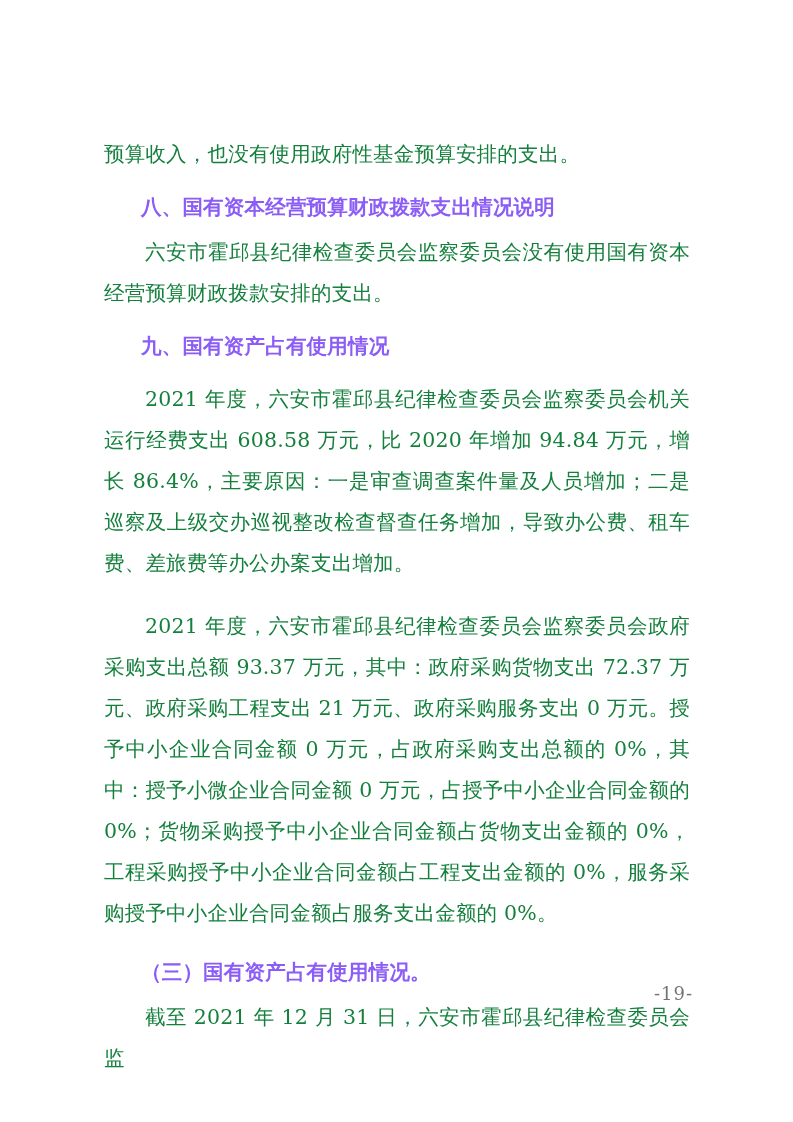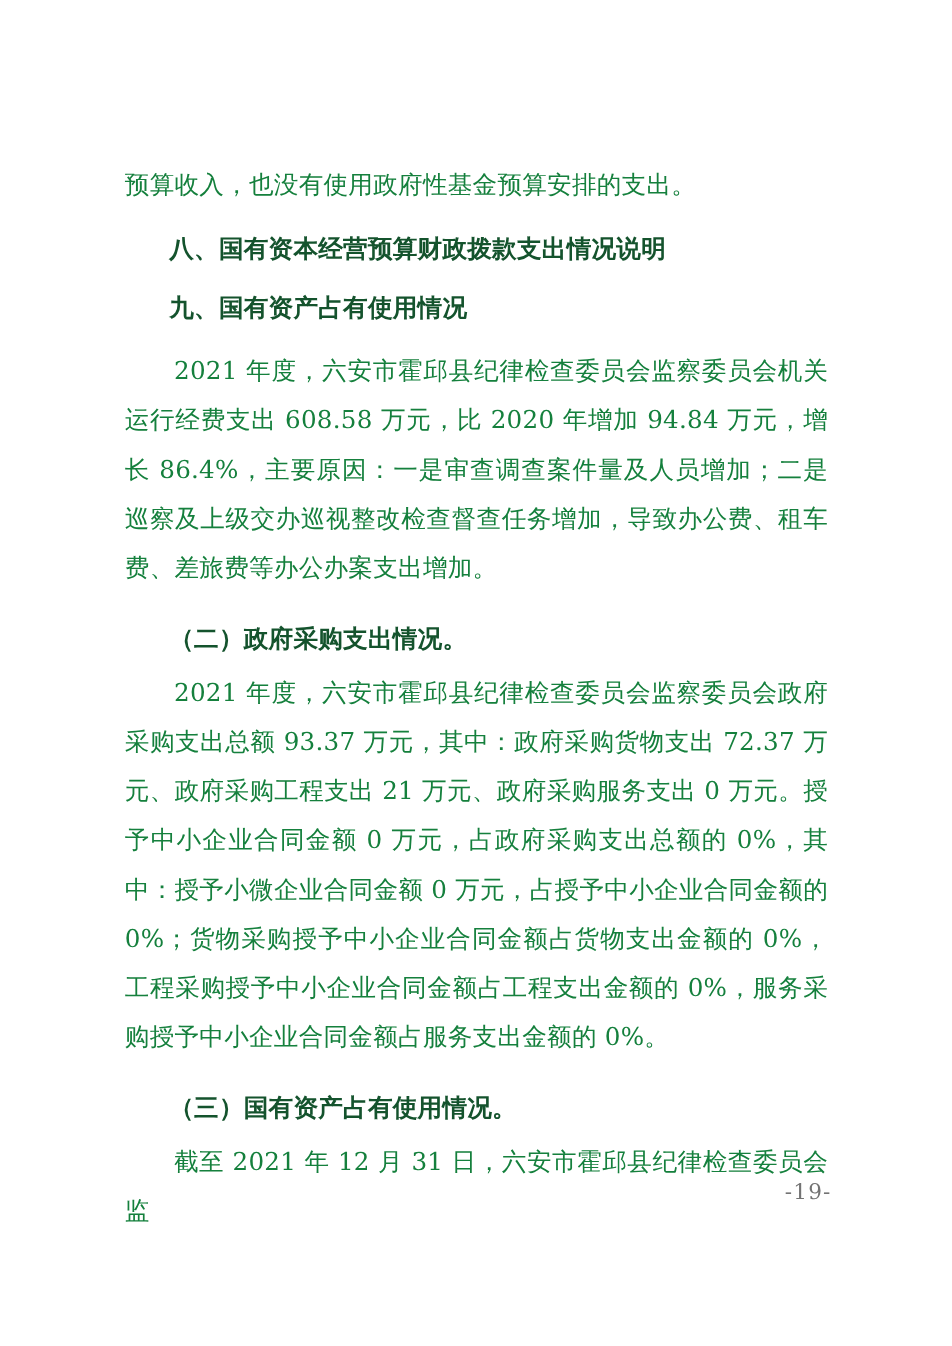--- a/index.html
+++ b/index.html
@@ -32,21 +32,21 @@
     text-justify: inter-ideograph;
     margin: 4px;
     letter-spacing: 0.2px;
   }
   .para.indent {
     text-indent: 2em;
   }
   .heading {
     font-size: 20.5px;
     line-height: 41px;
-    color: #14532d;
+    color: #8b5cf6;
     font-weight: bold;
     margin: 0;
     text-indent: 2em;
     letter-spacing: 0.2px;
   }
   .spacer-sm { height: 8px; }
   .spacer-md { height: 14px; }
   .page-number {
     position: absolute;
     right: 100px;
@@ -63,33 +63,33 @@
 <div class="page">
 
   <div class="content">
 
     <p class="para">预算收入，也没有使用政府性基金预算安排的支出。</p>
 
     <div class="spacer-sm"></div>
 
     <h2 class="heading">八、国有资本经营预算财政拨款支出情况说明</h2>
 
+    <p class="para indent">六安市霍邱县纪律检查委员会监察委员会没有使用国有资本经营预算财政拨款安排的支出。</p>
 
     <div class="spacer-sm"></div>
 
     <h2 class="heading">九、国有资产占有使用情况</h2>
 
     <div class="spacer-sm"></div>
 
 
     <p class="para indent">2021 年度，六安市霍邱县纪律检查委员会监察委员会机关运行经费支出 608.58 万元，比 2020 年增加 94.84 万元，增长 86.4%，主要原因：一是审查调查案件量及人员增加；二是巡察及上级交办巡视整改检查督查任务增加，导致办公费、租车费、差旅费等办公办案支出增加。</p>
 
     <div class="spacer-md"></div>
 
-    <h3 class="heading">（二）政府采购支出情况。</h3>
 
     <p class="para indent">2021 年度，六安市霍邱县纪律检查委员会监察委员会政府采购支出总额 93.37 万元，其中：政府采购货物支出 72.37 万元、政府采购工程支出 21 万元、政府采购服务支出 0 万元。授予中小企业合同金额 0 万元，占政府采购支出总额的 0%，其中：授予小微企业合同金额 0 万元，占授予中小企业合同金额的 0%；货物采购授予中小企业合同金额占货物支出金额的 0%，工程采购授予中小企业合同金额占工程支出金额的 0%，服务采购授予中小企业合同金额占服务支出金额的 0%。</p>
 
     <div class="spacer-md"></div>
 
     <h3 class="heading">（三）国有资产占有使用情况。</h3>
 
     <p class="para indent">截至 2021 年 12 月 31 日，六安市霍邱县纪律检查委员会监</p>
 
   </div>

